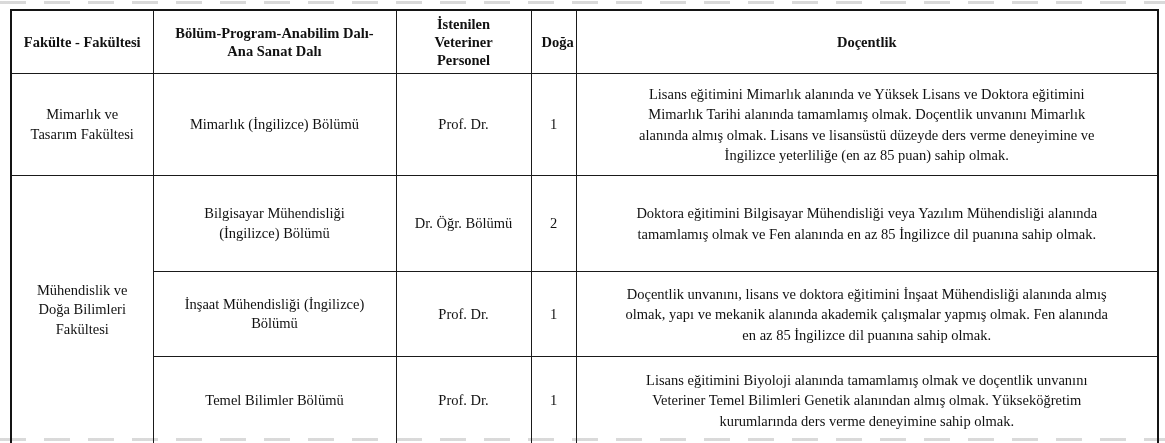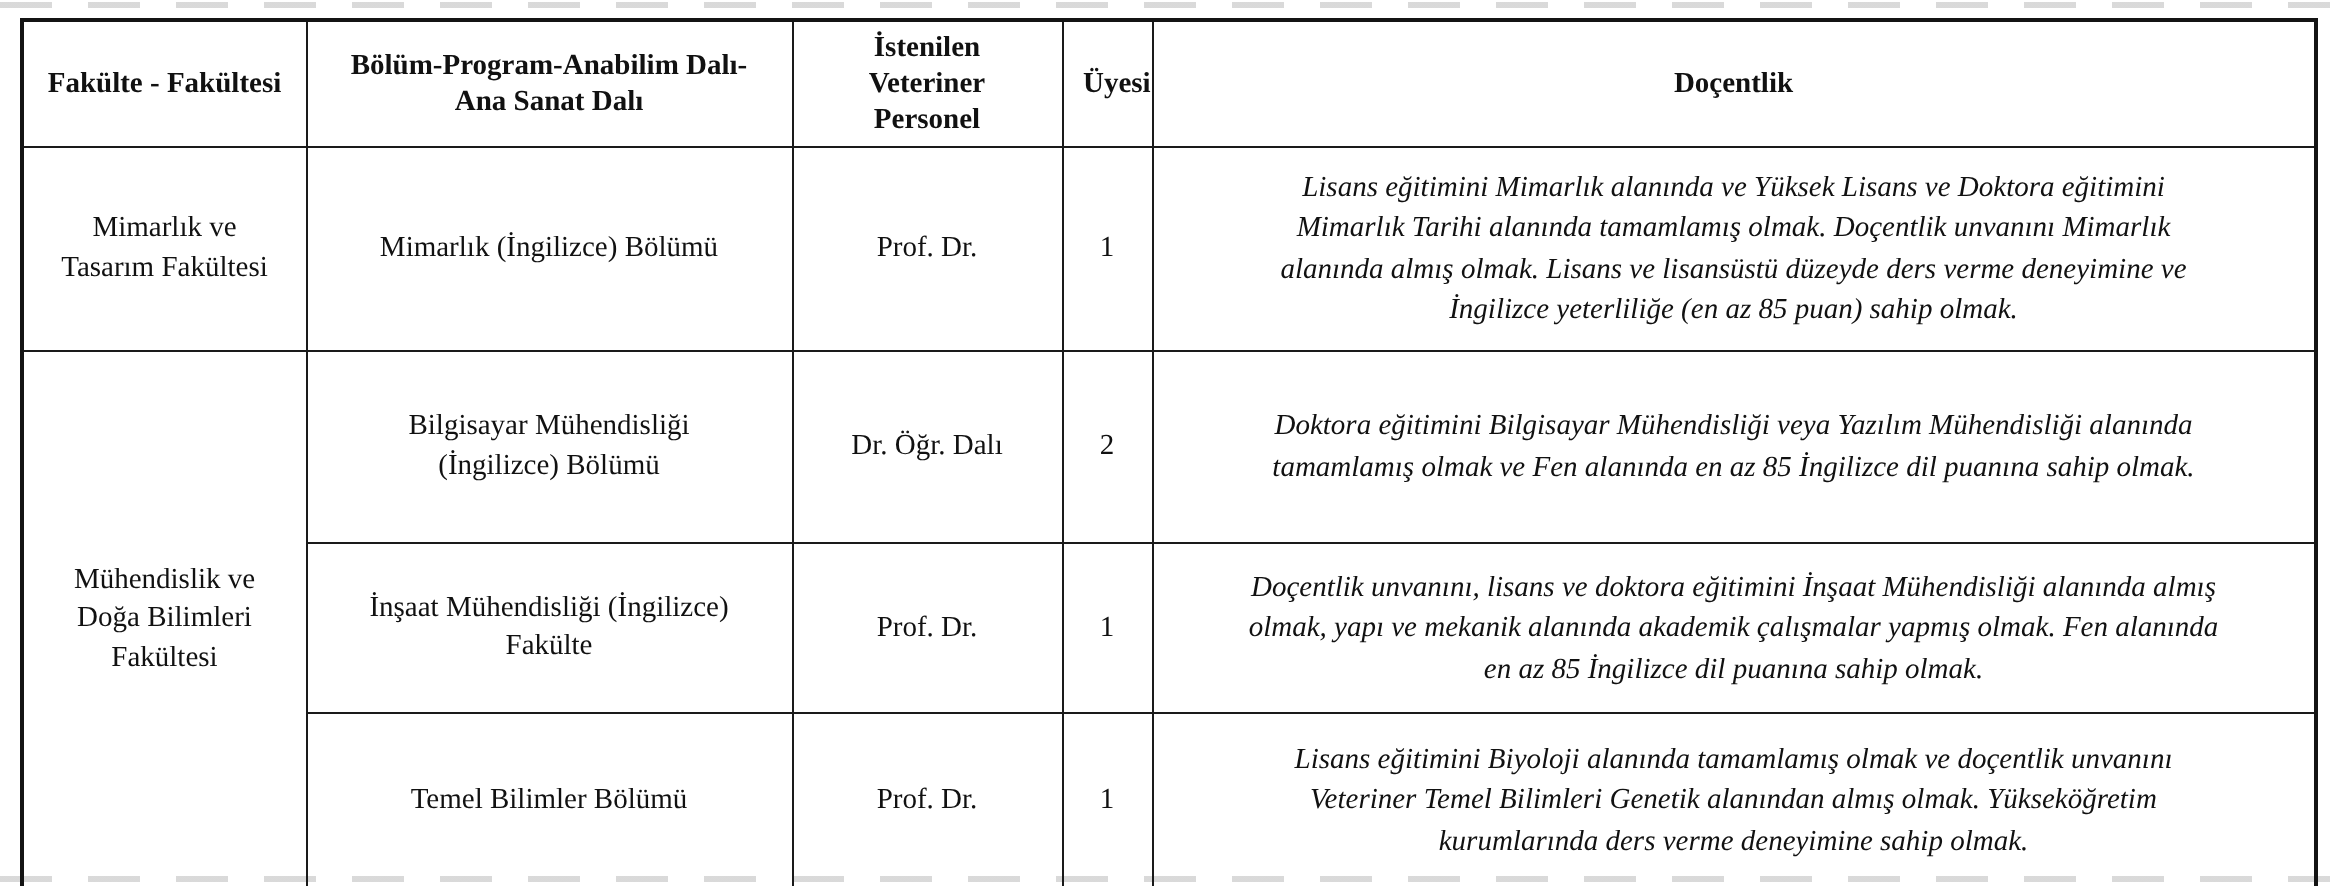--- a/index.html
+++ b/index.html
@@ -61,21 +61,20 @@
     line-height: 1.35;
     padding: 4px 14px;
   }
   td.department-cell { line-height: 1.35; padding: 4px 22px; font-family: Liberation Serif, serif; }
   td.position-cell   { }
   td.count-cell      { }
   td.reqs-cell {
     font-size: 14.5px;
     line-height: 1.42;
     padding: 6px 46px;
-    font-style: italic;
   }
   tr.row-1 { height: 102px; }
   tr.row-2 { height: 96px; }
   tr.row-3 { height: 85px; }
   tr.row-4 { height: 88px; }
 </style>
 </head>
 <body>
 
 <div class="scan-streak-top"></div>
@@ -87,41 +86,41 @@
     <col class="c-department">
     <col class="c-position">
     <col class="c-count">
     <col class="c-reqs">
   </colgroup>
   <thead>
     <tr>
       <th>Fakülte - Fakültesi</th>
       <th>Bölüm-Program-Anabilim Dalı-Ana Sanat Dalı</th>
       <th>İstenilen Veteriner Personel</th>
-      <th>Üyesi</th>
+      <th>Doğa</th>
       <th>Doçentlik</th>
     </tr>
   </thead>
   <tbody>
     <tr class="row-1">
       <td class="faculty-cell">Mimarlık ve Tasarım Fakültesi</td>
       <td class="department-cell">Mimarlık (İngilizce) Bölümü</td>
       <td class="position-cell">Prof. Dr.</td>
       <td class="count-cell">1</td>
       <td class="reqs-cell">Lisans eğitimini Mimarlık alanında ve Yüksek Lisans ve Doktora eğitimini Mimarlık Tarihi alanında tamamlamış olmak. Doçentlik unvanını Mimarlık alanında almış olmak. Lisans ve lisansüstü düzeyde ders verme deneyimine ve İngilizce yeterliliğe (en az 85 puan) sahip olmak.</td>
     </tr>
     <tr class="row-2">
       <td class="faculty-cell" rowspan="3">Mühendislik ve Doğa Bilimleri Fakültesi</td>
       <td class="department-cell">Bilgisayar Mühendisliği (İngilizce) Bölümü</td>
-      <td class="position-cell">Dr. Öğr. Dalı</td>
+      <td class="position-cell">Dr. Öğr. Bölümü</td>
       <td class="count-cell">2</td>
       <td class="reqs-cell">Doktora eğitimini Bilgisayar Mühendisliği veya Yazılım Mühendisliği alanında tamamlamış olmak ve Fen alanında en az 85 İngilizce dil puanına sahip olmak.</td>
     </tr>
     <tr class="row-3">
-      <td class="department-cell">İnşaat Mühendisliği (İngilizce) Fakülte</td>
+      <td class="department-cell">İnşaat Mühendisliği (İngilizce) Bölümü</td>
       <td class="position-cell">Prof. Dr.</td>
       <td class="count-cell">1</td>
       <td class="reqs-cell">Doçentlik unvanını, lisans ve doktora eğitimini İnşaat Mühendisliği alanında almış olmak, yapı ve mekanik alanında akademik çalışmalar yapmış olmak. Fen alanında en az 85 İngilizce dil puanına sahip olmak.</td>
     </tr>
     <tr class="row-4">
       <td class="department-cell">Temel Bilimler Bölümü</td>
       <td class="position-cell">Prof. Dr.</td>
       <td class="count-cell">1</td>
       <td class="reqs-cell">Lisans eğitimini Biyoloji alanında tamamlamış olmak ve doçentlik unvanını Veteriner Temel Bilimleri Genetik alanından almış olmak.  Yükseköğretim kurumlarında ders verme deneyimine sahip olmak.</td>
     </tr>

